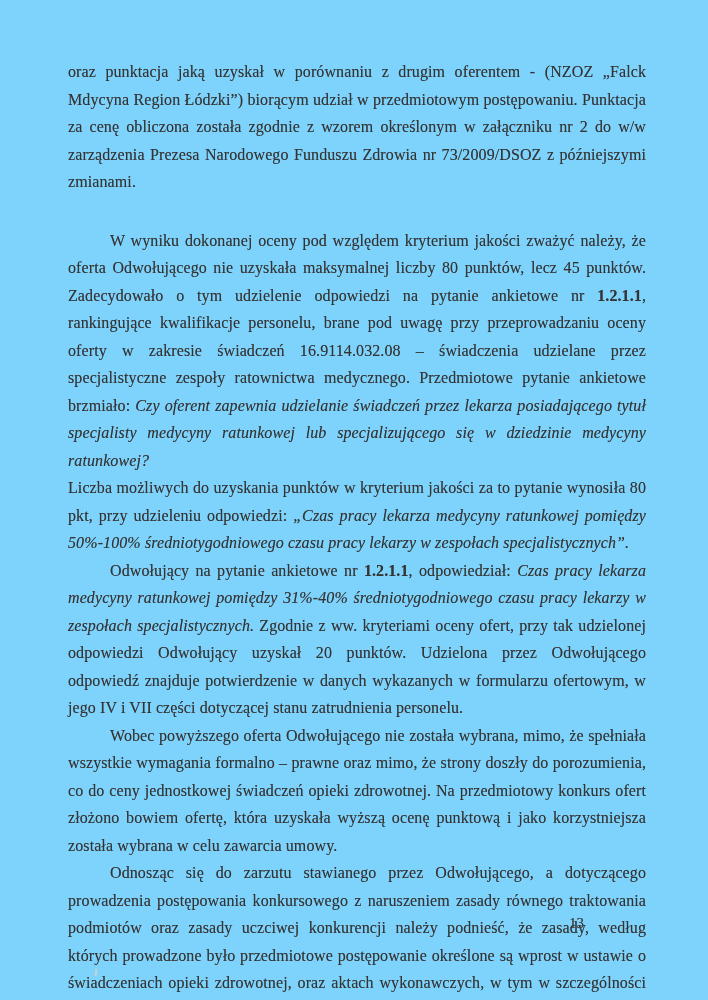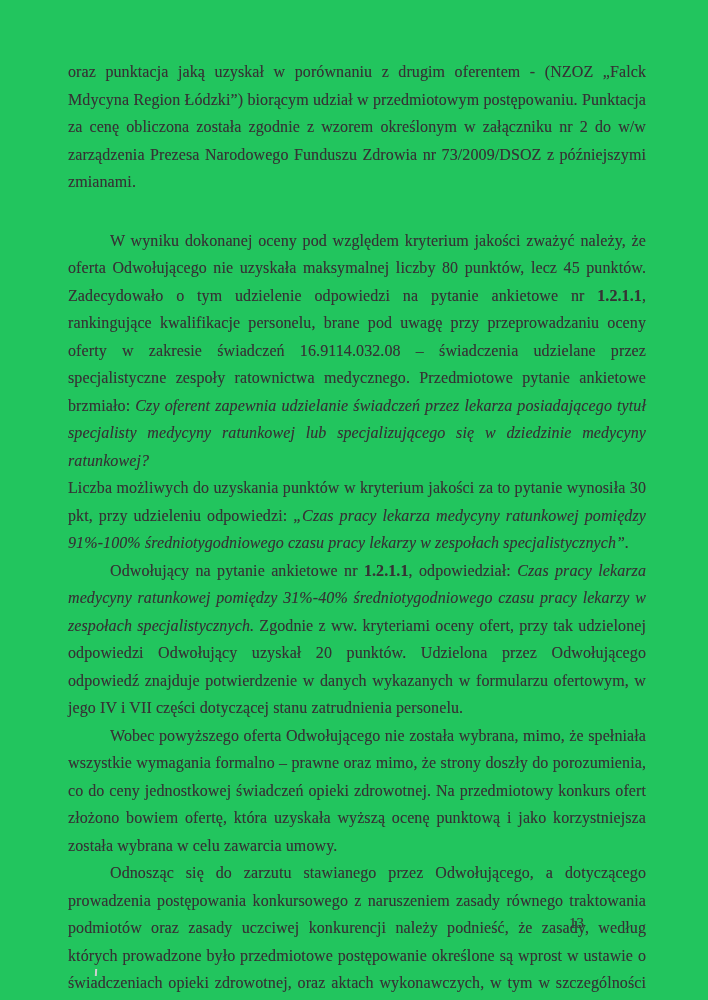--- a/index.html
+++ b/index.html
@@ -1,20 +1,20 @@
 <!DOCTYPE html>
 <html><head>
 <meta charset="utf-8">
 <style>
   html, body { margin: 0; padding: 0; background: #ffffff; }
   .page {
     position: relative;
     width: 708px;
     height: 1000px;
-    background: #22c55e;
+    background: #7dd3fc;
     overflow: hidden;
     font-family: "Liberation Serif", "DejaVu Serif", serif;
   }
   .content {
     position: absolute;
     left: 68px;
     top: 58px;
     width: 578px;
     color: #343434;
     font-size: 16px;
@@ -49,21 +49,21 @@
 </head>
 <body>
 
 <div class="page">
   <div class="content">
 
     <p class="para"><span>oraz punktacja jaką uzyskał w porównaniu z drugim oferentem - (NZOZ „Falck Mdycyna Region Łódzki”) biorącym udział w przedmiotowym postępowaniu. Punktacja za cenę obliczona została zgodnie z wzorem określonym w załączniku nr 2 do w/w zarządzenia Prezesa Narodowego Funduszu Zdrowia nr 73/2009/DSOZ z późniejszymi zmianami.</span></p>
 
     <p class="para indent space-before"><span>W wyniku dokonanej oceny pod względem kryterium jakości zważyć należy, że oferta Odwołującego nie uzyskała maksymalnej liczby 80 punktów, lecz 45 punktów. Zadecydowało o tym udzielenie odpowiedzi na pytanie ankietowe nr </span><span class="b">1.2.1.1</span><span>, rankingujące kwalifikacje personelu, brane pod uwagę przy przeprowadzaniu oceny oferty w zakresie świadczeń 16.9114.032.08 – świadczenia udzielane przez specjalistyczne zespoły ratownictwa medycznego. Przedmiotowe pytanie ankietowe brzmiało: </span><span class="i">Czy oferent zapewnia udzielanie świadczeń przez lekarza posiadającego tytuł specjalisty medycyny ratunkowej lub specjalizującego się w dziedzinie medycyny ratunkowej?</span></p>
 
-    <p class="para"><span>Liczba możliwych do uzyskania punktów w kryterium jakości za to pytanie wynosiła 30 pkt, przy udzieleniu odpowiedzi: </span><span class="i">„Czas pracy lekarza medycyny ratunkowej pomiędzy 91%-100% średniotygodniowego czasu pracy lekarzy w zespołach specjalistycznych”.</span></p>
+    <p class="para"><span>Liczba możliwych do uzyskania punktów w kryterium jakości za to pytanie wynosiła 80 pkt, przy udzieleniu odpowiedzi: </span><span class="i">„Czas pracy lekarza medycyny ratunkowej pomiędzy 50%-100% średniotygodniowego czasu pracy lekarzy w zespołach specjalistycznych”.</span></p>
 
     <p class="para indent"><span>Odwołujący na pytanie ankietowe nr </span><span class="b">1.2.1.1</span><span>, odpowiedział: </span><span class="i">Czas pracy lekarza medycyny ratunkowej pomiędzy 31%-40% średniotygodniowego czasu pracy lekarzy w zespołach specjalistycznych.</span><span> Zgodnie z ww. kryteriami oceny ofert, przy tak udzielonej odpowiedzi Odwołujący uzyskał 20 punktów. Udzielona przez Odwołującego odpowiedź znajduje potwierdzenie w danych wykazanych w formularzu ofertowym, w jego IV i VII części dotyczącej stanu zatrudnienia personelu.</span></p>
 
     <p class="para indent"><span>Wobec powyższego oferta Odwołującego nie została wybrana, mimo, że spełniała wszystkie wymagania formalno – prawne oraz mimo, że strony doszły do porozumienia, co do ceny jednostkowej świadczeń opieki zdrowotnej. Na przedmiotowy konkurs ofert złożono bowiem ofertę, która uzyskała wyższą ocenę punktową i jako korzystniejsza została wybrana w celu zawarcia umowy.</span></p>
 
     <p class="para indent"><span>Odnosząc się do zarzutu stawianego przez Odwołującego, a dotyczącego prowadzenia postępowania konkursowego z naruszeniem zasady równego traktowania podmiotów oraz zasady uczciwej konkurencji należy podnieść, że zasady, według których prowadzone było przedmiotowe postępowanie określone są wprost w ustawie o świadczeniach opieki zdrowotnej, oraz aktach wykonawczych, w tym w szczególności w rozporządzeniu Ministra Zdrowia wydanym na podstawie art. 139 ust. 5 ustawy.</span></p>
 
   </div>
 
   <div class="page-number">13</div>

